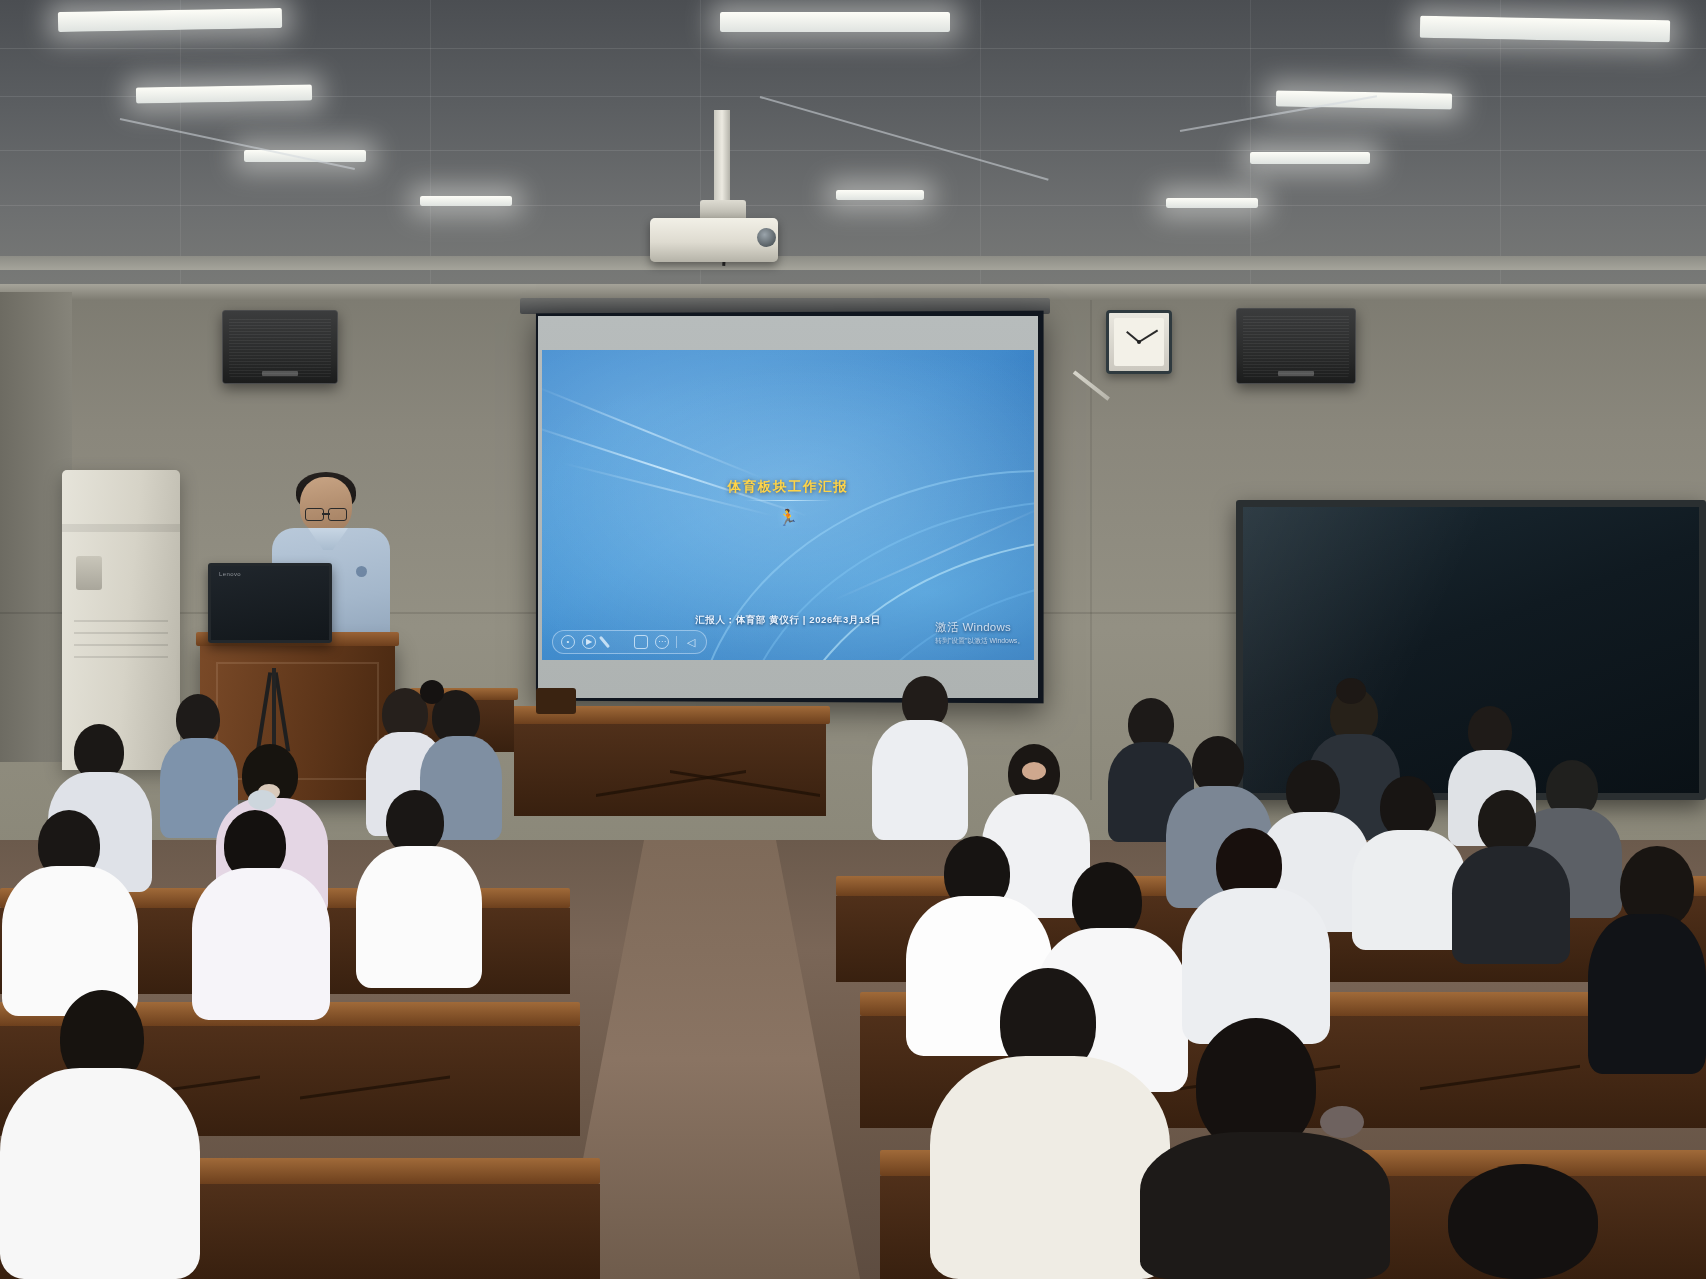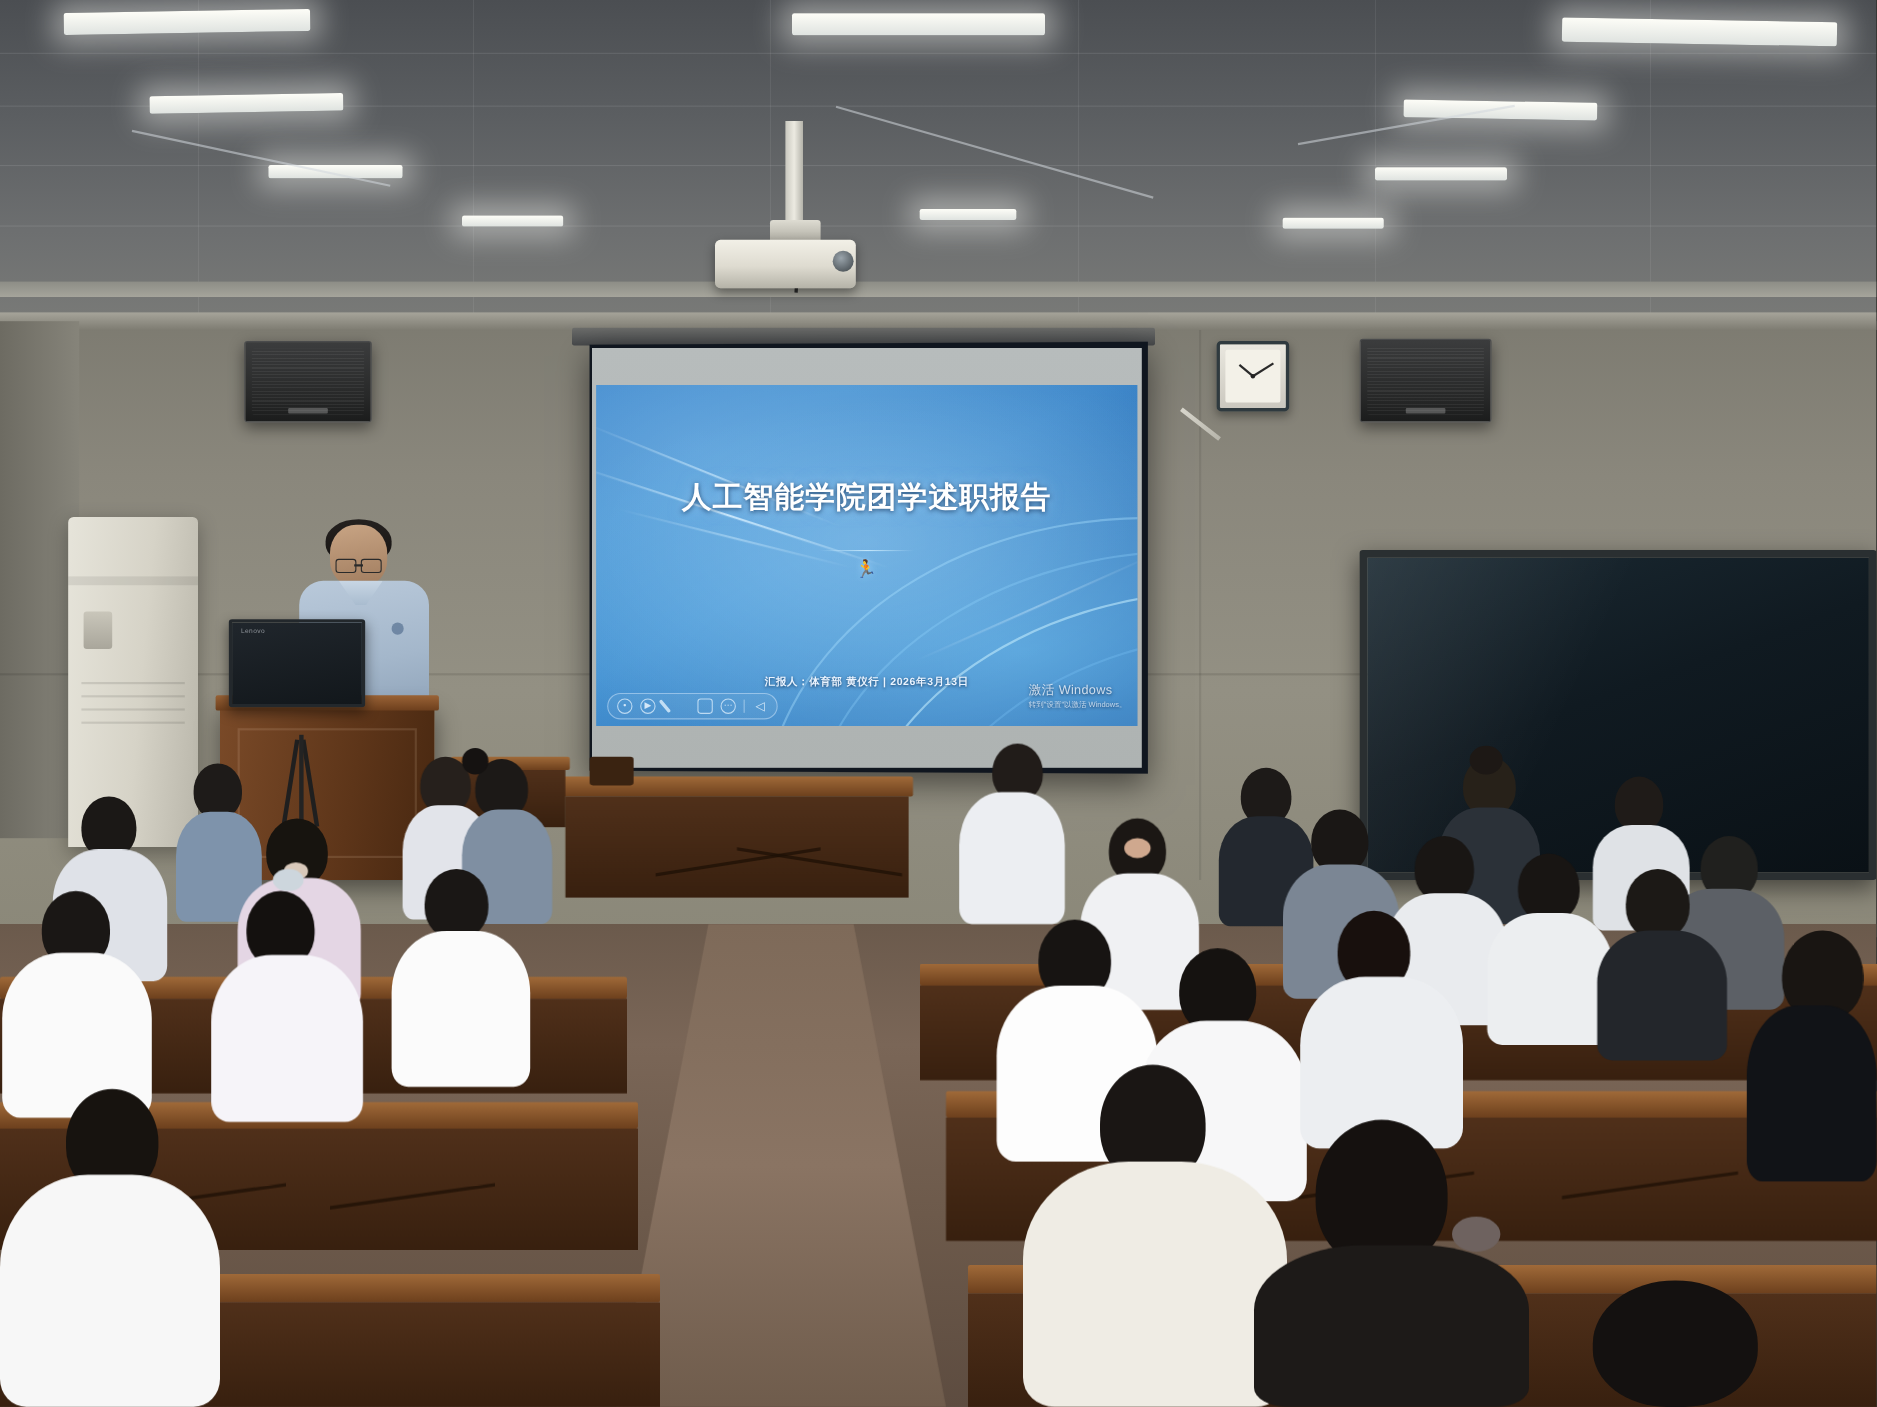--- a/index.html
+++ b/index.html
@@ -269,21 +269,21 @@
     <div class="swoosh" data-name="slide-swoosh" style="left:150px;top:120px;width:700px;height:560px;border-color:rgba(170,225,255,.40);"></div>
     <div class="swoosh" data-name="slide-swoosh" style="left:190px;top:150px;width:700px;height:540px;border-color:rgba(150,215,255,.30);"></div>
     <div class="swoosh" data-name="slide-swoosh" style="left:230px;top:186px;width:690px;height:520px;border-color:rgba(200,240,255,.55);"></div>
     <div class="swoosh" data-name="slide-swoosh" style="left:276px;top:224px;width:660px;height:500px;border-color:rgba(130,200,250,.28);"></div>
 
     <div class="streak" data-name="slide-light-streak" style="left:-20px;top:72px;width:300px;transform:rotate(18deg);"></div>
     <div class="streak" data-name="slide-light-streak" style="left:-10px;top:34px;width:250px;transform:rotate(22deg);opacity:.7;"></div>
     <div class="streak" data-name="slide-light-streak" style="left:20px;top:112px;width:220px;transform:rotate(14deg);opacity:.5;"></div>
     <div class="streak" data-name="slide-light-streak" style="left:290px;top:250px;width:240px;transform:rotate(-24deg);opacity:.45;"></div>
 
-    <div class="slide-title" data-name="slide-title">人工智能学院团学述职报告</div>
+    <div class="slide-sub" data-name="slide-subtitle">体育板块工作汇报</div>
     <div class="sub-rule" data-name="slide-subtitle-rule"></div>
     <div class="runner" data-name="running-figure-icon">🏃</div>
     <div class="slide-meta" data-name="slide-presenter-meta">汇报人：体育部 黄仪行  |  2026年3月13日</div>
 
     <div class="ppt-bar" data-name="powerpoint-presenter-toolbar">
       <div class="ppt-ic" data-name="laser-pointer-icon">•</div>
       <div class="ppt-ic" data-name="play-icon">▶</div>
       <div class="ppt-ic pen" data-name="pen-icon"></div>
       <div class="ppt-ic grid" data-name="slide-grid-icon">
           <i></i>

